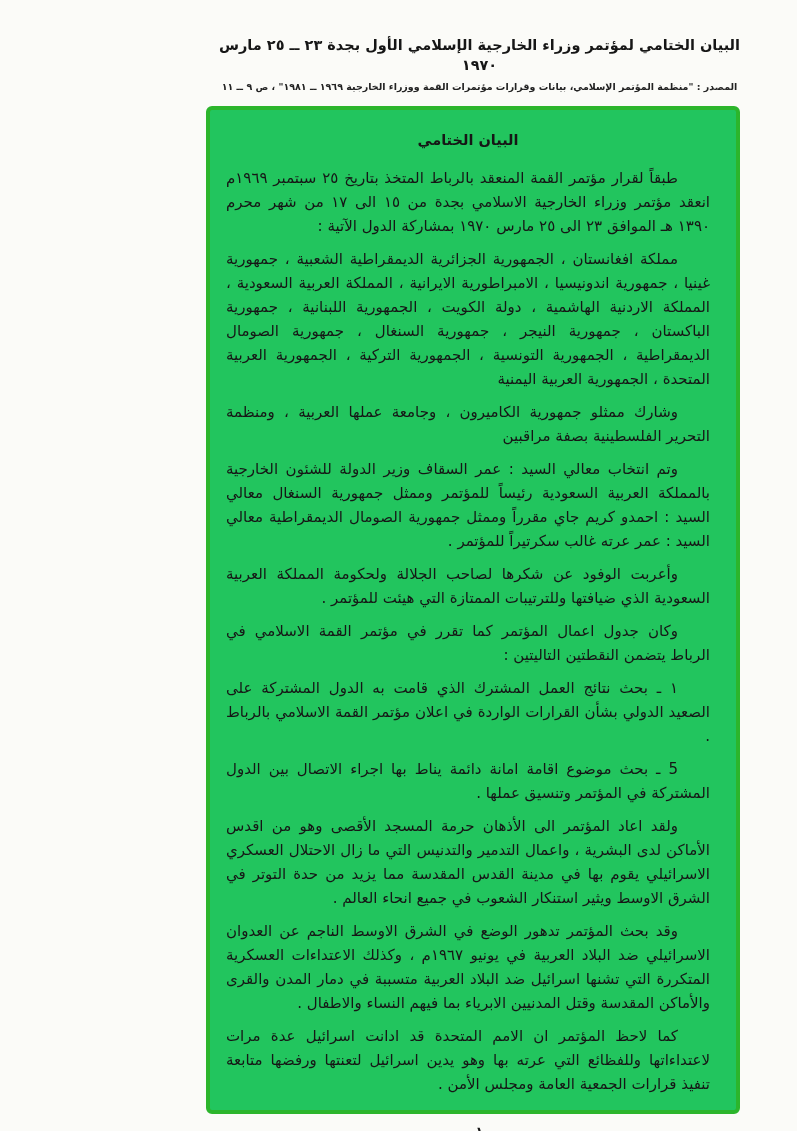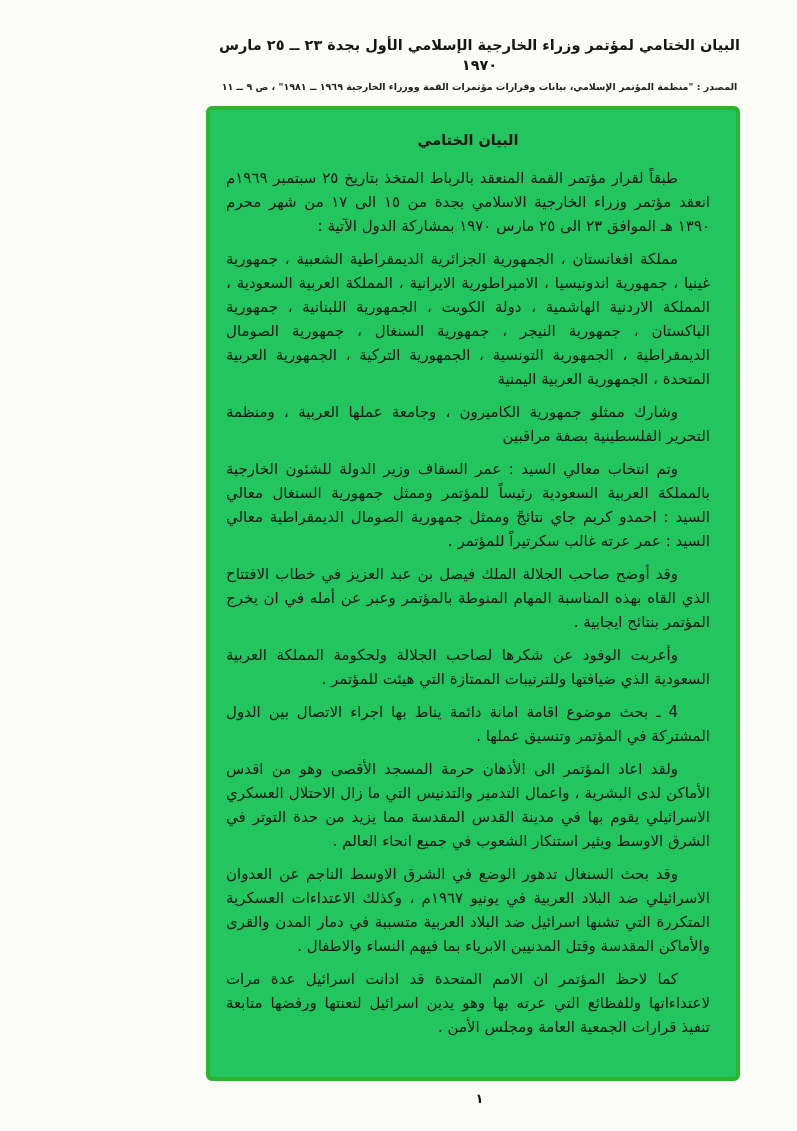--- a/index.html
+++ b/index.html
@@ -73,24 +73,25 @@
     <div class="header-title">البيان الختامي لمؤتمر وزراء الخارجية الإسلامي الأول بجدة ٢٣ ــ ٢٥ مارس ١٩٧٠</div>
     <div class="header-source">المصدر : "منظمة المؤتمر الإسلامي، بيانات وقرارات مؤتمرات القمة ووزراء الخارجية ١٩٦٩ ــ ١٩٨١" ، ص ٩ ــ ١١</div>
   </header>
 
   <div class="doc-frame">
     <h1 class="doc-title">البيان الختامي</h1>
 
     <p class="para">طبقاً لقرار مؤتمر القمة المنعقد بالرباط المتخذ بتاريخ ٢٥ سبتمبر ١٩٦٩م انعقد مؤتمر وزراء الخارجية الاسلامي بجدة من ١٥ الى ١٧ من شهر محرم ١٣٩٠ هـ الموافق ٢٣ الى ٢٥ مارس ١٩٧٠ بمشاركة الدول الآتية :</p>
     <p class="para">مملكة افغانستان ، الجمهورية الجزائرية الديمقراطية الشعبية ، جمهورية غينيا ، جمهورية اندونيسيا ، الامبراطورية الايرانية ، المملكة العربية السعودية ، المملكة الاردنية الهاشمية ، دولة الكويت ، الجمهورية اللبنانية ، جمهورية الباكستان ، جمهورية النيجر ، جمهورية السنغال ، جمهورية الصومال الديمقراطية ، الجمهورية التونسية ، الجمهورية التركية ، الجمهورية العربية المتحدة ، الجمهورية العربية اليمنية</p>
     <p class="para">وشارك ممثلو جمهورية الكاميرون ، وجامعة عملها العربية ، ومنظمة التحرير الفلسطينية بصفة مراقبين</p>
-    <p class="para">وتم انتخاب معالي السيد : عمر السقاف وزير الدولة للشئون الخارجية بالمملكة العربية السعودية رئيساً للمؤتمر وممثل جمهورية السنغال معالي السيد : احمدو كريم جاي نتائجً وممثل جمهورية الصومال الديمقراطية معالي السيد : عمر عرته غالب سكرتيراً للمؤتمر .</p>
-    <p class="para">وقد أوضح صاحب الجلالة الملك فيصل بن عبد العزيز في خطاب الافتتاح الذي القاه بهذه المناسبة المهام المنوطة بالمؤتمر وعبر عن أمله في ان يخرج المؤتمر بنتائج ايجابية .</p>
+    <p class="para">وتم انتخاب معالي السيد : عمر السقاف وزير الدولة للشئون الخارجية بالمملكة العربية السعودية رئيساً للمؤتمر وممثل جمهورية السنغال معالي السيد : احمدو كريم جاي مقرراً وممثل جمهورية الصومال الديمقراطية معالي السيد : عمر عرته غالب سكرتيراً للمؤتمر .</p>
     <p class="para">وأعربت الوفود عن شكرها لصاحب الجلالة ولحكومة المملكة العربية السعودية الذي ضيافتها وللترتيبات الممتازة التي هيئت للمؤتمر .</p>
-    <p class="para">4 ـ بحث موضوع اقامة امانة دائمة يناط بها اجراء الاتصال بين الدول المشتركة في المؤتمر وتنسيق عملها .</p>
+    <p class="para">وكان جدول اعمال المؤتمر كما تقرر في مؤتمر القمة الاسلامي في الرباط يتضمن النقطتين التاليتين :</p>
+    <p class="para">١ ـ بحث نتائج العمل المشترك الذي قامت به الدول المشتركة على الصعيد الدولي بشأن القرارات الواردة في اعلان مؤتمر القمة الاسلامي بالرباط .</p>
+    <p class="para">5 ـ بحث موضوع اقامة امانة دائمة يناط بها اجراء الاتصال بين الدول المشتركة في المؤتمر وتنسيق عملها .</p>
     <p class="para">ولقد اعاد المؤتمر الى الأذهان حرمة المسجد الأقصى وهو من اقدس الأماكن لدى البشرية ، واعمال التدمير والتدنيس التي ما زال الاحتلال العسكري الاسرائيلي يقوم بها في مدينة القدس المقدسة مما يزيد من حدة التوتر في الشرق الاوسط ويثير استنكار الشعوب في جميع انحاء العالم .</p>
-    <p class="para">وقد بحث السنغال تدهور الوضع في الشرق الاوسط الناجم عن العدوان الاسرائيلي ضد البلاد العربية في يونيو ١٩٦٧م ، وكذلك الاعتداءات العسكرية المتكررة التي تشنها اسرائيل ضد البلاد العربية متسببة في دمار المدن والقرى والأماكن المقدسة وقتل المدنيين الابرياء بما فيهم النساء والاطفال .</p>
+    <p class="para">وقد بحث المؤتمر تدهور الوضع في الشرق الاوسط الناجم عن العدوان الاسرائيلي ضد البلاد العربية في يونيو ١٩٦٧م ، وكذلك الاعتداءات العسكرية المتكررة التي تشنها اسرائيل ضد البلاد العربية متسببة في دمار المدن والقرى والأماكن المقدسة وقتل المدنيين الابرياء بما فيهم النساء والاطفال .</p>
     <p class="para">كما لاحظ المؤتمر ان الامم المتحدة قد ادانت اسرائيل عدة مرات لاعتداءاتها وللفظائع التي عرته بها وهو يدين اسرائيل لتعنتها ورفضها متابعة تنفيذ قرارات الجمعية العامة ومجلس الأمن .</p>
   </div>
 
   <div class="page-number">١</div>
 
 </div>
 
 </body></html>

